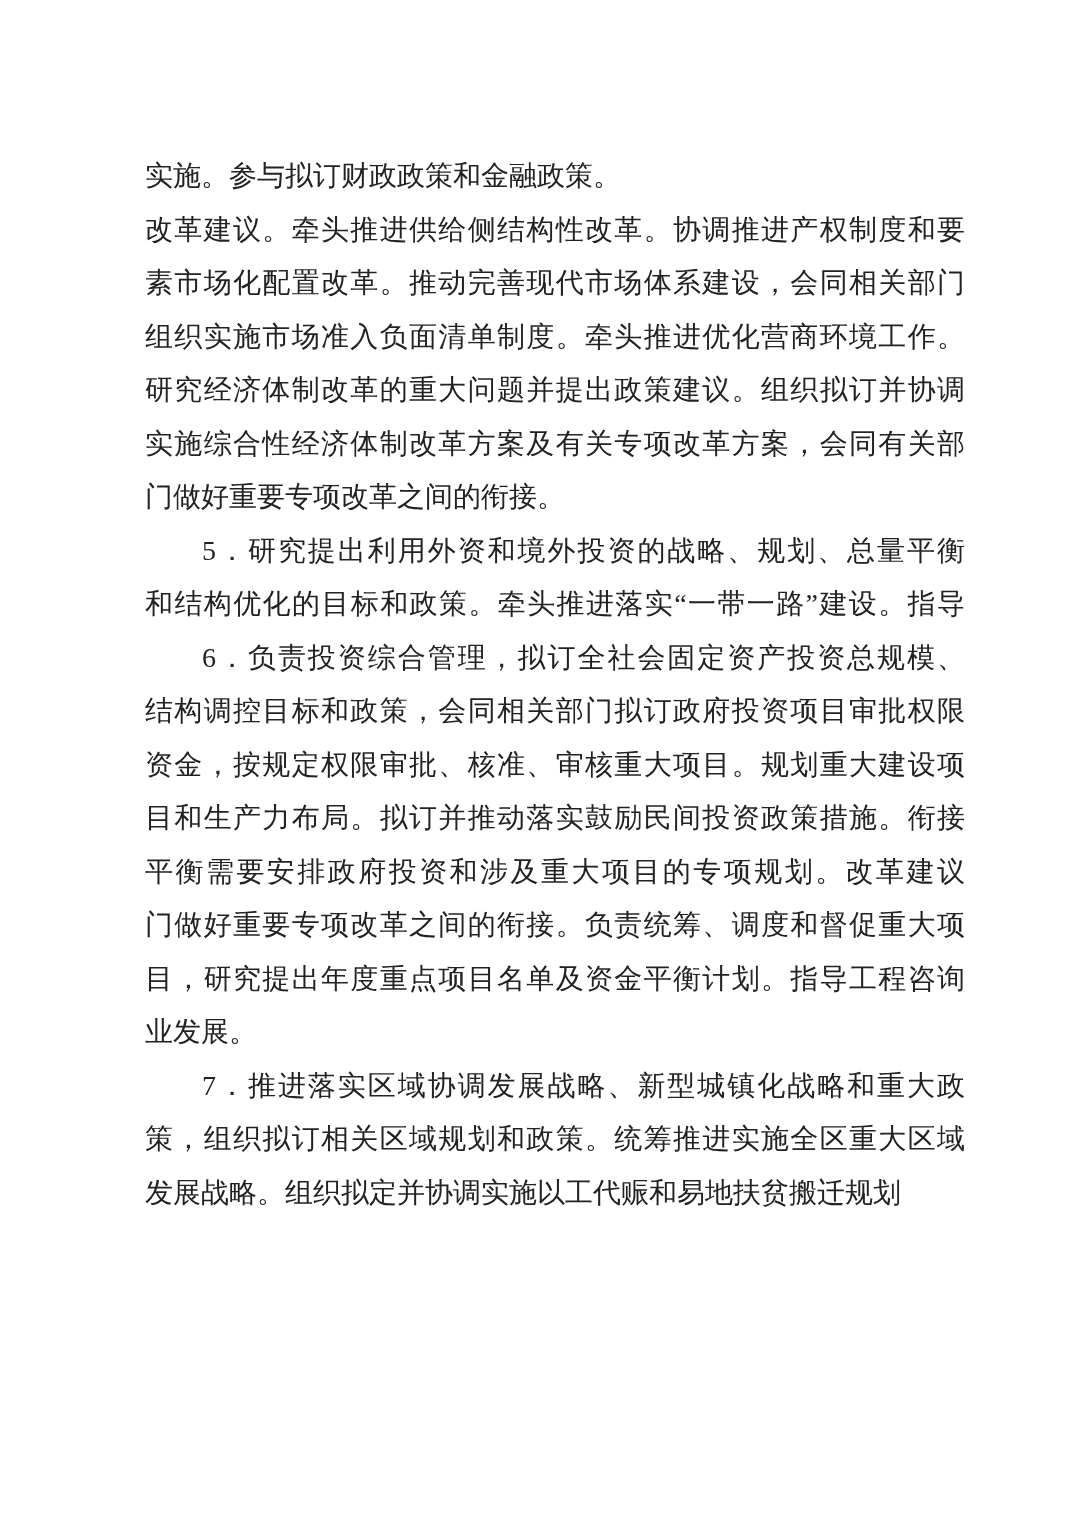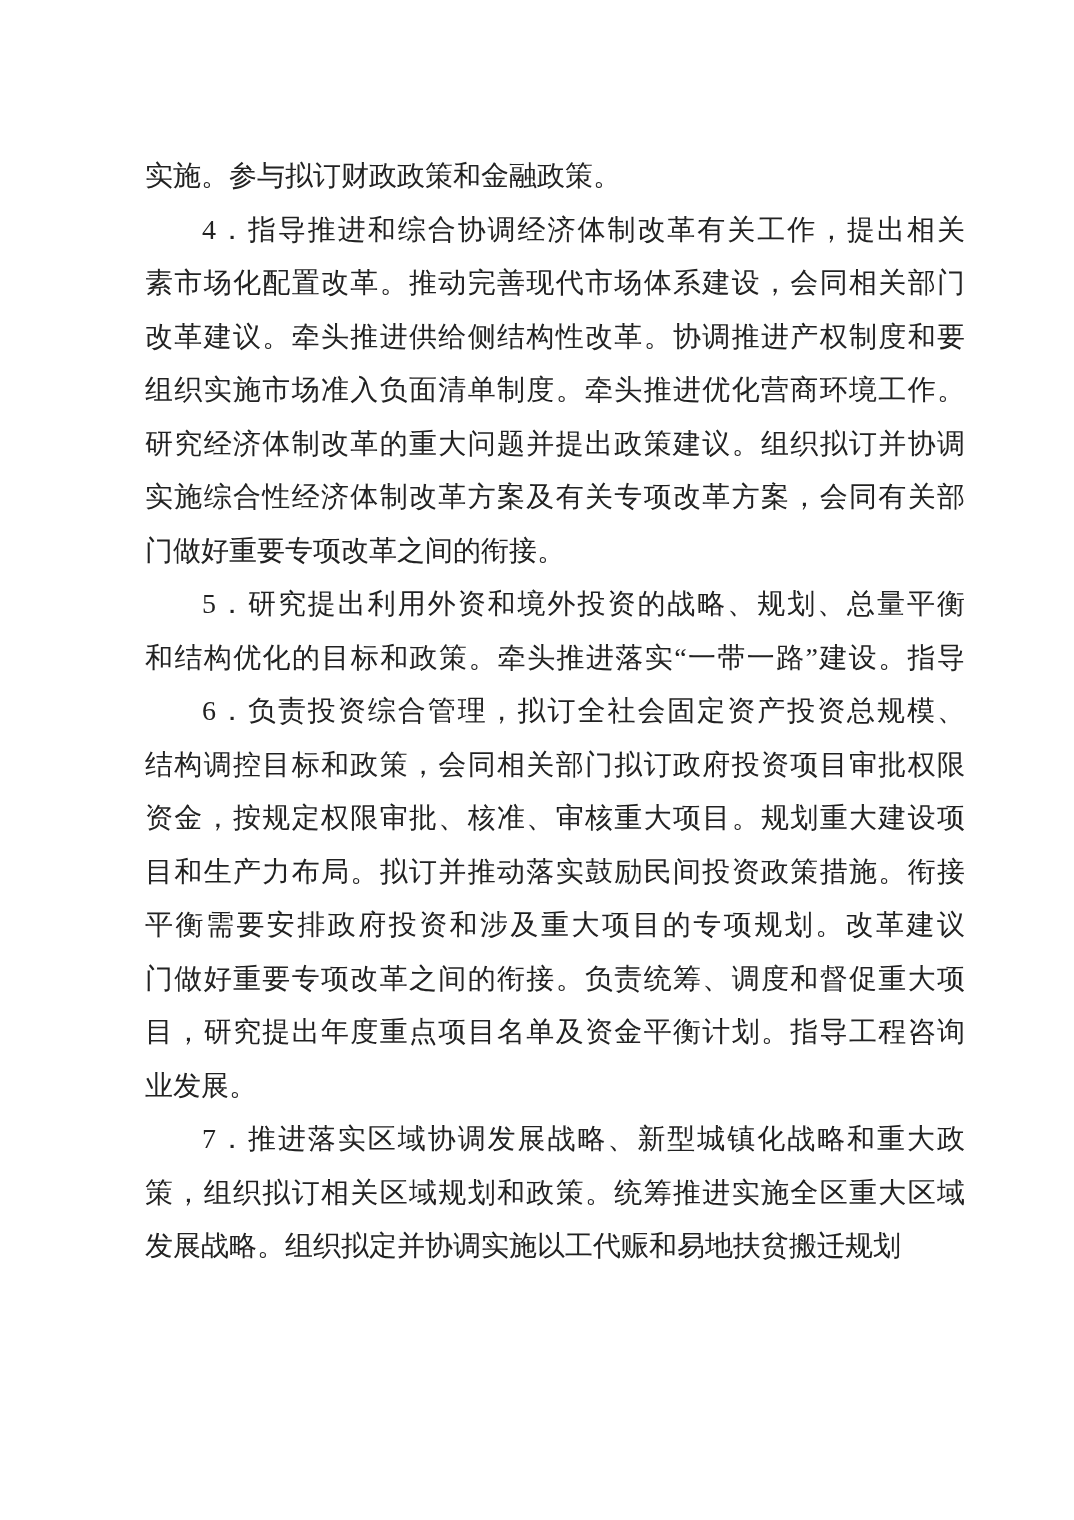--- a/index.html
+++ b/index.html
@@ -35,23 +35,22 @@
   .line.indent {
     text-indent: 57px;
   }
 </style>
 </head>
 <body>
 
 <div class="page">
   <div class="doc-body">
       <div class="line para-end">实施。参与拟订财政政策和金融政策。</div>
-      <div class="line indent">4．指导推进和综合协调经济体制改革有关工作，提出相关</div>
+      <div class="line">改革建议。牵头推进供给侧结构性改革。协调推进产权制度和要</div>
       <div class="line">素市场化配置改革。推动完善现代市场体系建设，会同相关部门</div>
-      <div class="line">改革建议。牵头推进供给侧结构性改革。协调推进产权制度和要</div>
       <div class="line">组织实施市场准入负面清单制度。牵头推进优化营商环境工作。</div>
       <div class="line">研究经济体制改革的重大问题并提出政策建议。组织拟订并协调</div>
       <div class="line">实施综合性经济体制改革方案及有关专项改革方案，会同有关部</div>
       <div class="line para-end">门做好重要专项改革之间的衔接。</div>
       <div class="line indent">5．研究提出利用外资和境外投资的战略、规划、总量平衡</div>
       <div class="line">和结构优化的目标和政策。牵头推进落实“一带一路”建设。指导</div>
       <div class="line indent">6．负责投资综合管理，拟订全社会固定资产投资总规模、</div>
       <div class="line">结构调控目标和政策，会同相关部门拟订政府投资项目审批权限</div>
       <div class="line">资金，按规定权限审批、核准、审核重大项目。规划重大建设项</div>
       <div class="line">目和生产力布局。拟订并推动落实鼓励民间投资政策措施。衔接</div>

